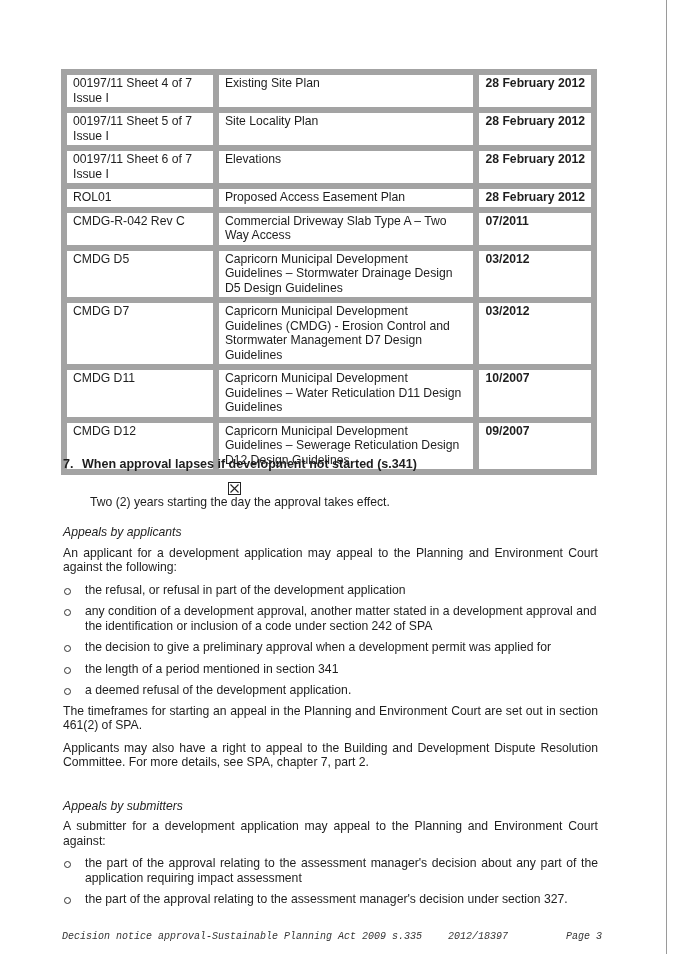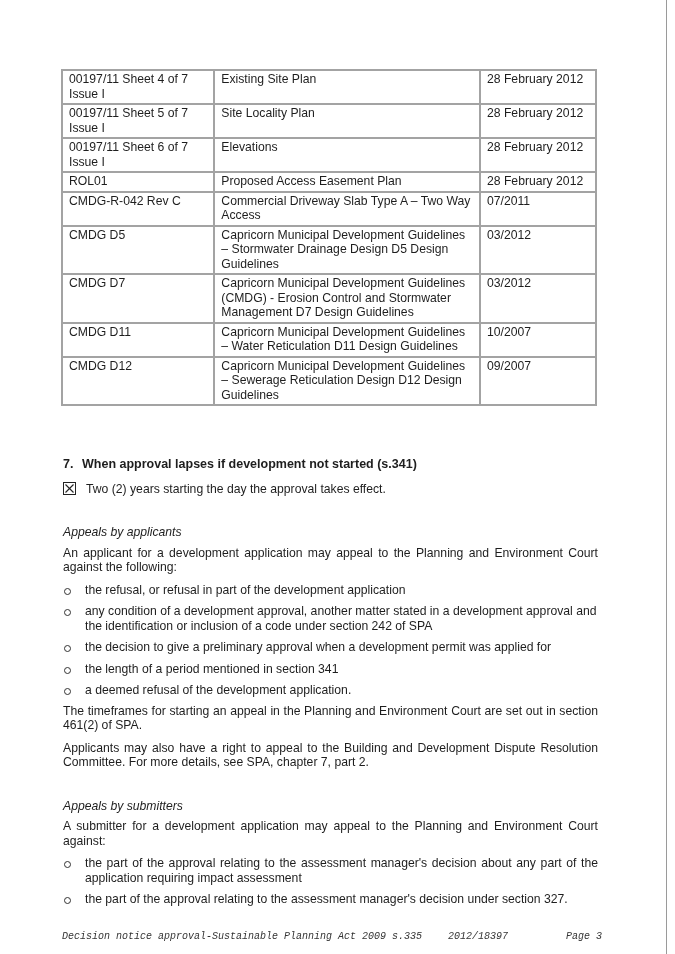--- a/index.html
+++ b/index.html
@@ -8,32 +8,32 @@
       font-family: "Liberation Sans", sans-serif; color: #1e1e1e;
     }
     .page-edge {
       position: absolute; top: 0; right: 8px; width: 1px; height: 954px; background: #9a9a9a;
     }
     table.docs {
       position: absolute; left: 61px; top: 69px; width: 536px;
       border-collapse: collapse; font-size: 12.2px; line-height: 14.5px;
     }
     table.docs td {
-      border: 2px solid #a3a3a3; vertical-align: top;
+      border: 6px solid #a3a3a3; vertical-align: top;
       padding: 1px 5px 2px 6px;
     }
     table.docs td.c1 { width: 141px; }
     table.docs td.c2 { width: 256px; }
-    table.docs td.c3 { width: 104px; }
+    table.docs td.c3 { width: 104px; font-weight: bold; }
     .section {
       position: absolute; left: 63px; font-size: 12.2px; line-height: 14.5px;
     }
     .heading { font-weight: bold; font-size: 12.5px; }
     .heading .num { display: inline-block; width: 19px; }
-    .check-row { display: flex; align-items: center; }
+    .check-row { display: flex; align-items: center; flex-direction: column; }
     .checkbox {
       width: 11px; height: 11px; border: 1px solid #222; position: relative; margin-right: 10px;
     }
     .checkbox svg { position: absolute; left: 0; top: 0; }
     .italic { font-style: italic; }
     .para { text-align: justify; width: 535px; }
     ul.bullets { list-style: none; margin: 0; padding: 0; width: 535px; }
     ul.bullets li { display: flex; margin-bottom: 7px; }
     ul.bullets li .dot {
       flex: 0 0 auto; width: 5px; height: 5px; border: 1px solid #333; border-radius: 50%;

